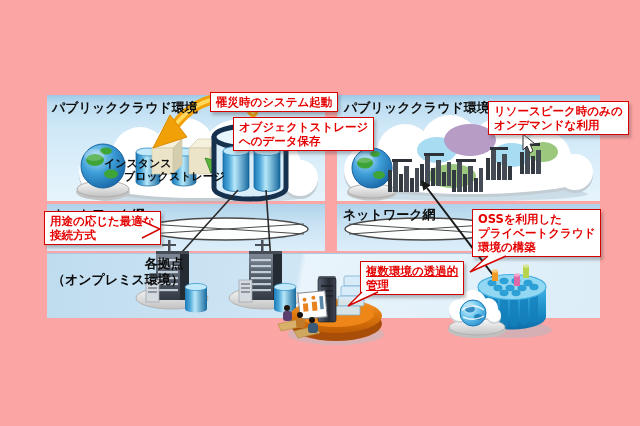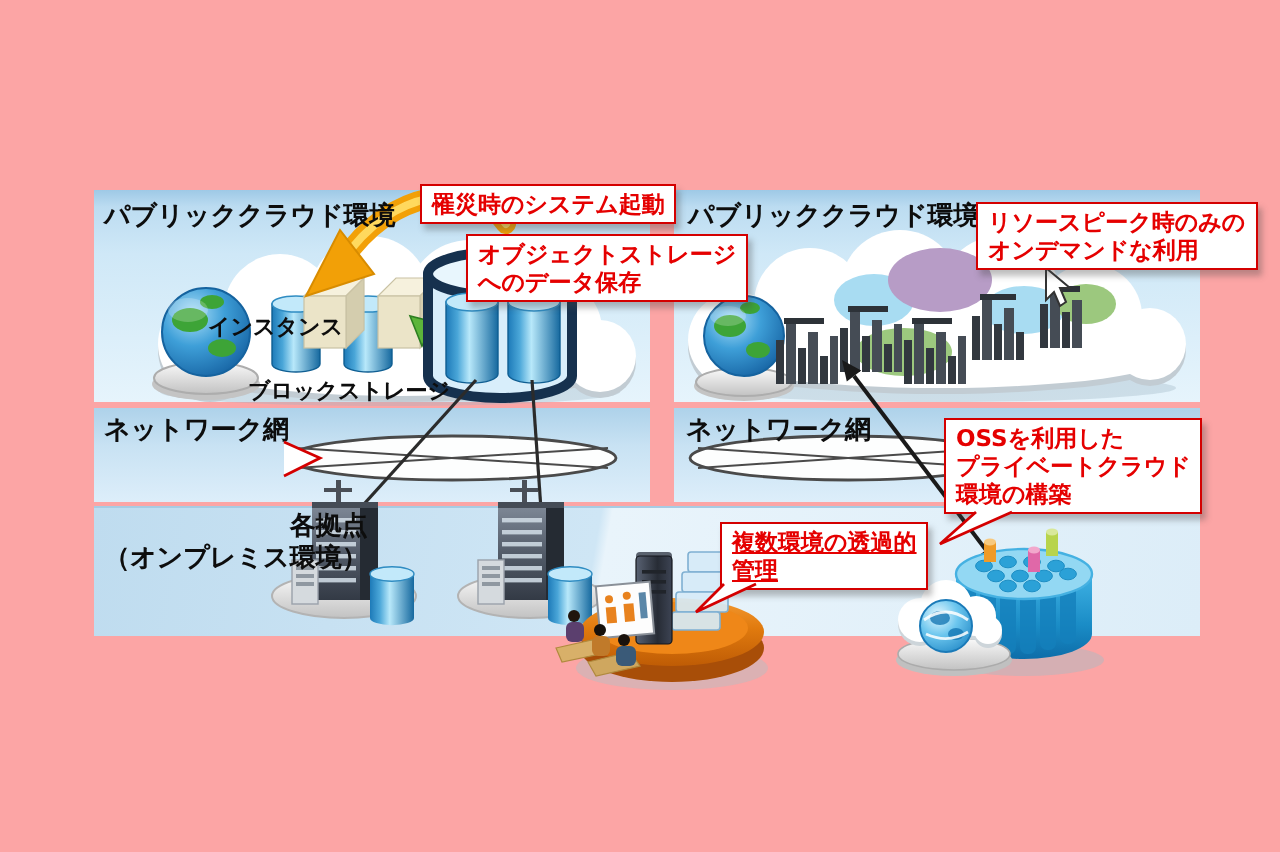--- a/index.html
+++ b/index.html
@@ -391,31 +391,33 @@
       <ellipse cx="470" cy="309" rx="5" ry="3.5" fill="#1577b4" opacity="0.8"></ellipse>
       <ellipse cx="478" cy="317" rx="4" ry="3" fill="#1577b4" opacity="0.8"></ellipse>
       <path d="M462,310 Q473,302 484,310" stroke="#ffffff" stroke-width="1.4" fill="none" opacity="0.85"></path>
       <path d="M463,317 Q474,322 484,316" stroke="#ffffff" stroke-width="1.4" fill="none" opacity="0.85"></path>
     </g>
   </svg>
 
   <div class="lbl lbl-title" style="left:52px;top:99px;">パブリッククラウド環境</div>
   <div class="lbl lbl-title" style="left:344px;top:99px;">パブリッククラウド環境</div>
   <div class="lbl lbl-small" style="left:104px;top:123px;margin-top:33px;">インスタンス</div>
-  <div class="lbl lbl-small" style="left:124px;top:188px;">ブロックストレージ</div>
+  <div class="lbl lbl-small" style="left:124px;top:169px;">ブロックストレージ</div>
   <div class="lbl lbl-title" style="left:52px;top:206px;">ネットワーク網</div>
   <div class="lbl lbl-title" style="left:343px;top:206px;">ネットワーク網</div>
   <div class="lbl lbl-onprem" style="left:52px;top:256px;">各拠点
 （オンプレミス環境）</div>
 
   <div class="callout" style="left:210px;top:92px;">罹災時のシステム起動</div>
   <div class="callout" style="left:233px;top:117px;">オブジェクトストレージ
 へのデータ保存</div>
   <div class="callout" style="left:488px;top:101px;">リソースピーク時のみの
 オンデマンドな利用</div>
+  <div class="callout" style="left:44px;top:211px;">用途の応じた最適な
+接続方式</div>
   <div class="callout" style="left:472px;top:209px;">OSSを利用した
 プライベートクラウド
 環境の構築</div>
   <div class="callout" style="left:360px;top:261px;text-decoration:underline;">複数環境の透過的
 管理</div>
 
   <svg class="tails" width="640" height="426" viewBox="0 0 640 426">
     <polygon points="142,221 142,238 160,229" fill="#ffffff"></polygon>
     <polyline points="142,221 160,229 142,238" fill="none" stroke="#d40000" stroke-width="1.4"></polyline>
     <polygon points="488,256 506,256 470,272" fill="#ffffff"></polygon>

